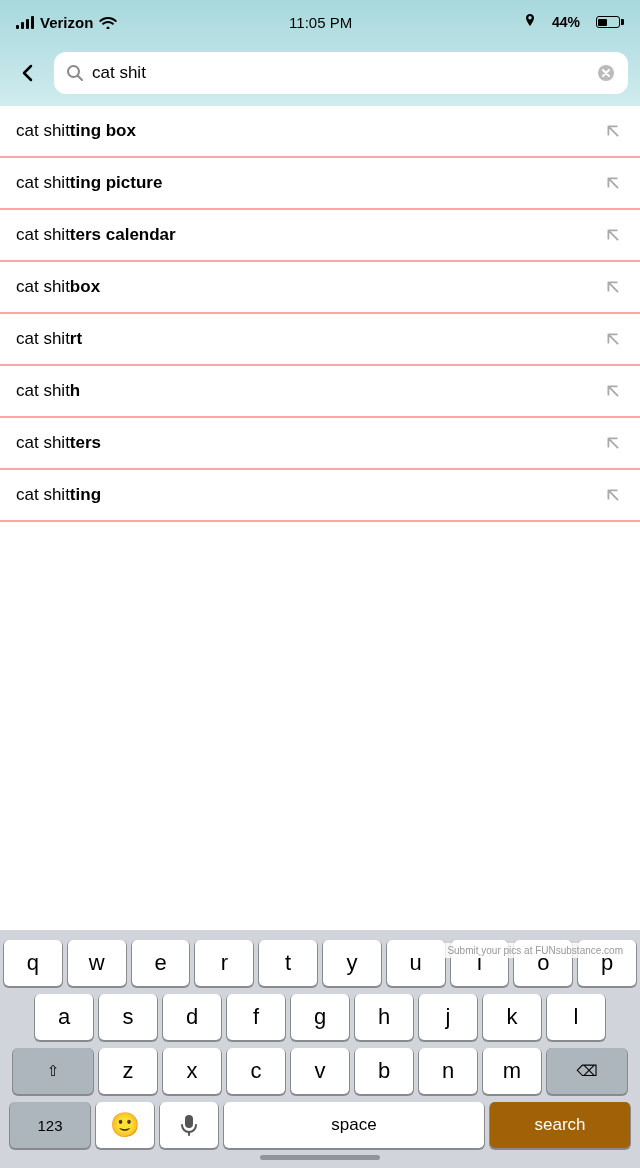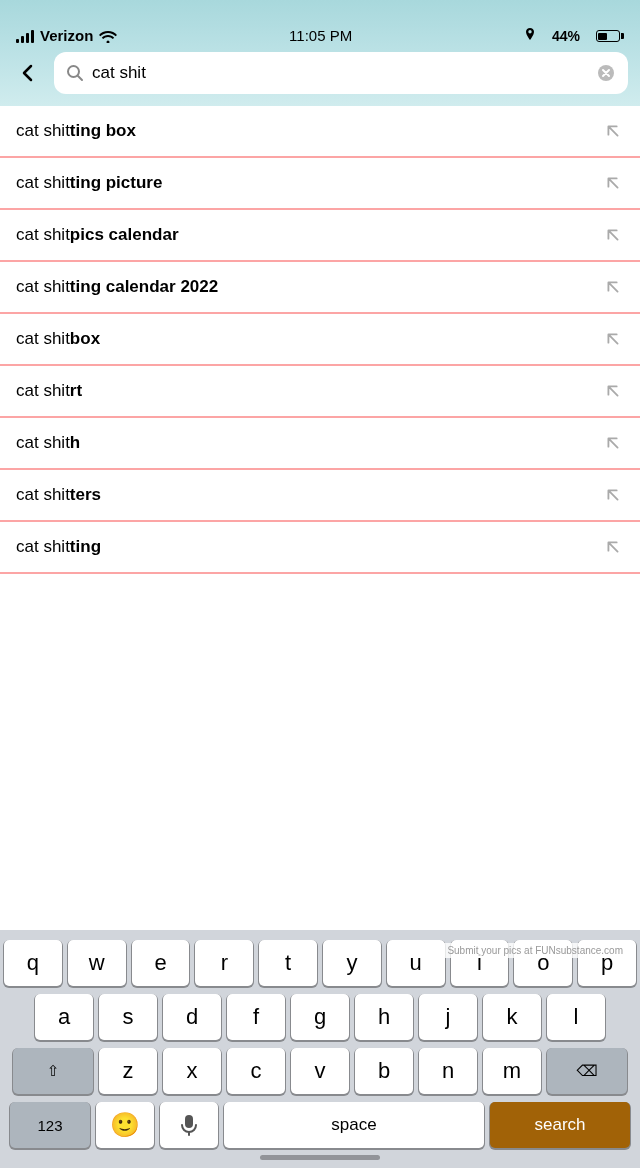--- a/index.html
+++ b/index.html
@@ -10,21 +10,21 @@
       font-family: -apple-system, 'Helvetica Neue', Arial, sans-serif;
       background: #fff;
       overflow-x: hidden;
     }
 
     
     .status-bar {
       height: 44px;
       background: linear-gradient(to bottom, #a8d8dc, #b8e0e4);
       display: flex;
-      align-items: flex-end;
+      align-items: center;
       justify-content: space-between;
       padding: 0 16px;
     }
     .status-left {
       display: flex;
       align-items: center;
       gap: 6px;
       font-size: 15px;
       font-weight: 600;
     }
@@ -310,35 +310,27 @@
     <span class="suggestion-text">
       <span class="normal">cat shit</span><span class="bold">ting picture</span>
     </span>
     <svg class="arrow-up-left" viewBox="0 0 24 24">
       <path d="M17 17L7 7M7 7h9M7 7v9" stroke="#aaa" stroke-width="2" stroke-linecap="round" stroke-linejoin="round" fill="none"></path>
     </svg>
   </div>
 
   <div class="suggestion-item">
     <span class="suggestion-text">
-      <span class="normal">cat shit</span><span class="bold">pics calendar</span>
-    </span>
-    <svg class="arrow-up-left" viewBox="0 0 24 24">
-      <path d="M17 17L7 7M7 7h9M7 7v9" stroke="#aaa" stroke-width="2" stroke-linecap="round" stroke-linejoin="round" fill="none"></path>
-    </svg>
-  </div>
-
-  <div class="suggestion-item">
-    <span class="suggestion-text">
-      <span class="normal">cat shit</span><span class="bold">ting calendar 2022</span>
-    </span>
-    <svg class="arrow-up-left" viewBox="0 0 24 24">
-      <path d="M17 17L7 7M7 7h9M7 7v9" stroke="#aaa" stroke-width="2" stroke-linecap="round" stroke-linejoin="round" fill="none"></path>
-    </svg>
-  </div>
+      <span class="normal">cat shit</span><span class="bold">ters calendar</span>
+    </span>
+    <svg class="arrow-up-left" viewBox="0 0 24 24">
+      <path d="M17 17L7 7M7 7h9M7 7v9" stroke="#aaa" stroke-width="2" stroke-linecap="round" stroke-linejoin="round" fill="none"></path>
+    </svg>
+  </div>
+
 
   <div class="suggestion-item">
     <span class="suggestion-text">
       <span class="normal">cat shit</span><span class="bold">box</span>
     </span>
     <svg class="arrow-up-left" viewBox="0 0 24 24">
       <path d="M17 17L7 7M7 7h9M7 7v9" stroke="#aaa" stroke-width="2" stroke-linecap="round" stroke-linejoin="round" fill="none"></path>
     </svg>
   </div>
 

